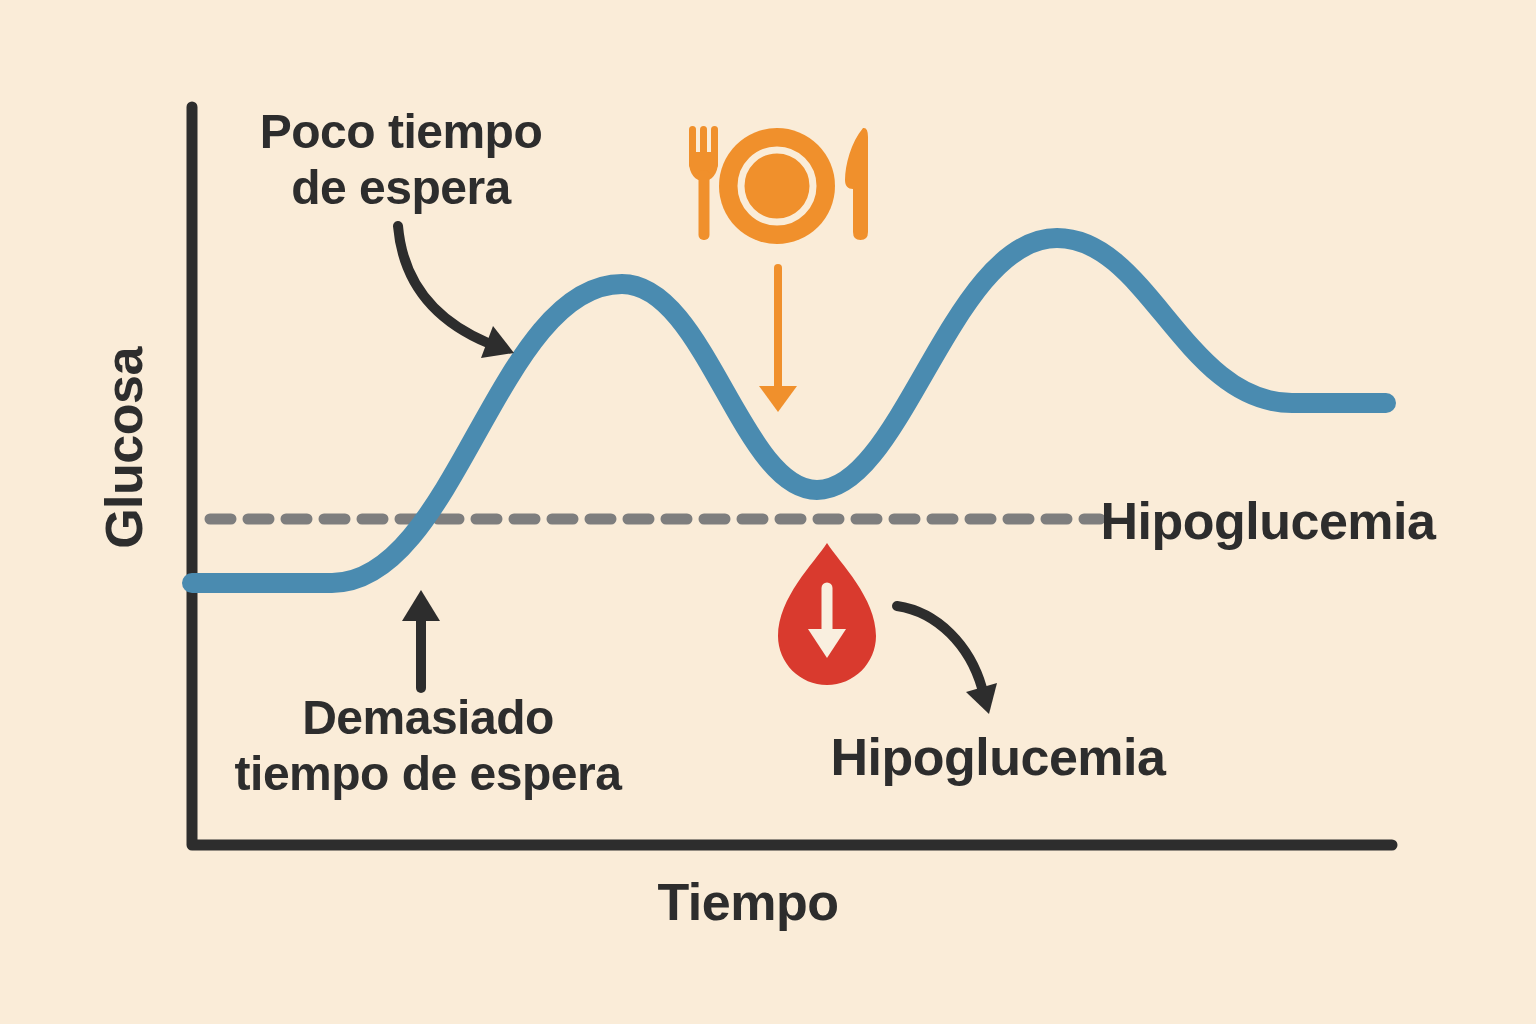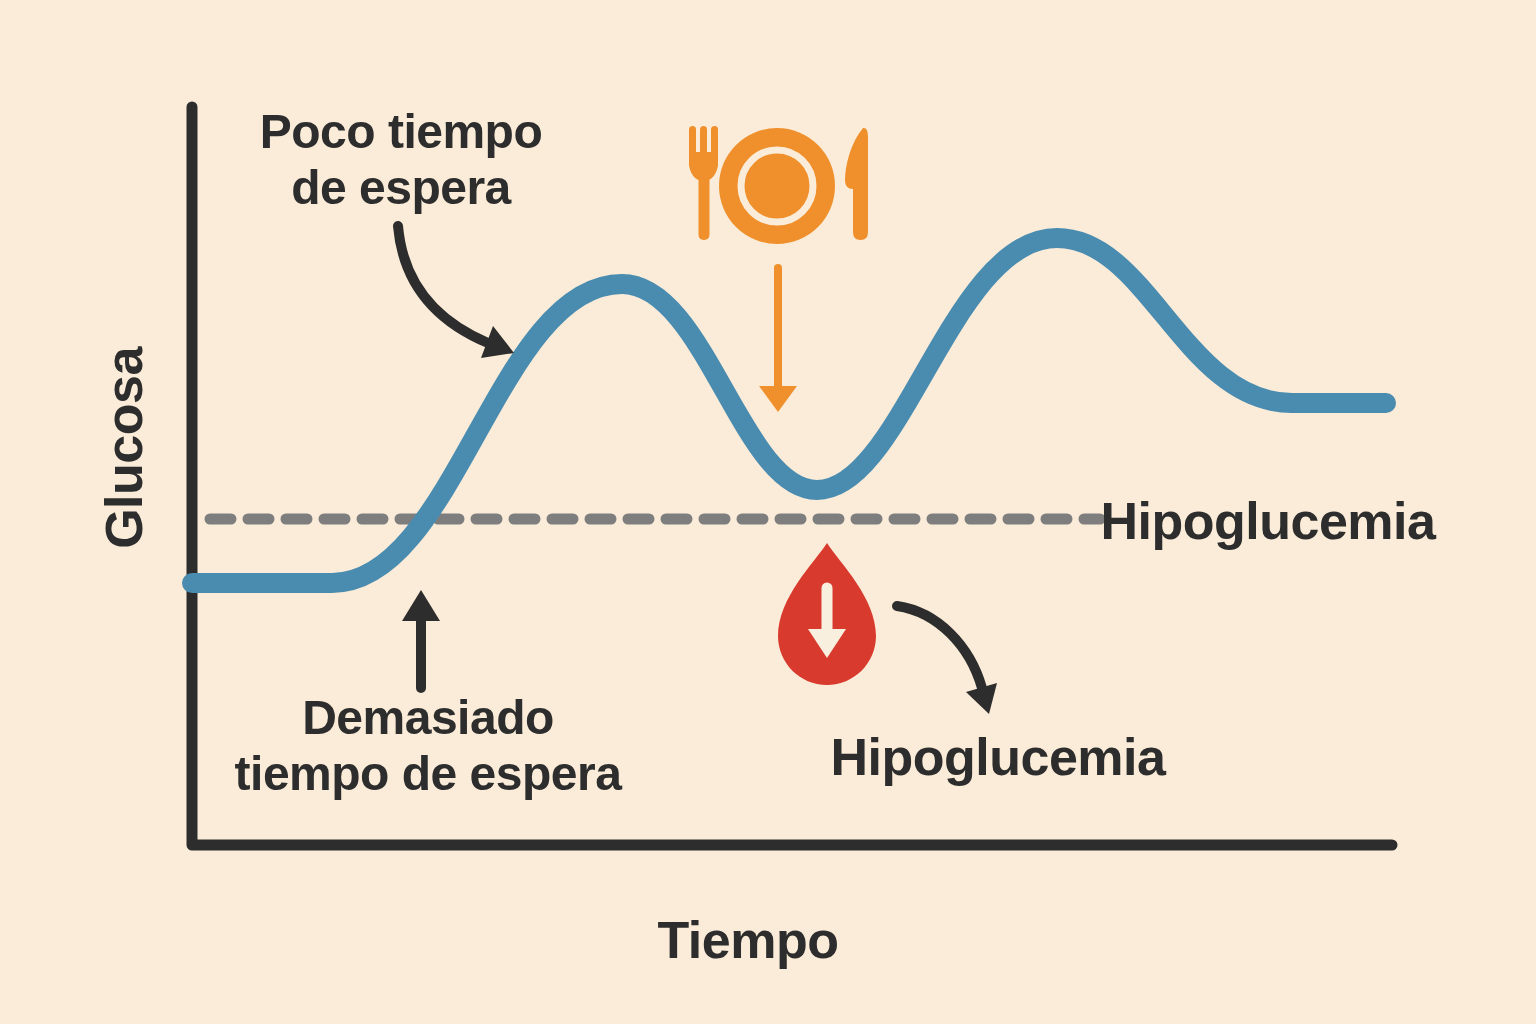--- a/index.html
+++ b/index.html
@@ -121,15 +121,15 @@
     <span class="l1">Poco tiempo</span>
     <span class="l2">de espera</span>
   </div>
 
   <div class="label threshold-label" style="left:1268px; top:521px;">Hipoglucemia</div>
 
   <div class="label event-label" style="left:998px; top:757px;">Hipoglucemia</div>
 
   <div class="label axis-label y-rot" style="left:124px; top:448px;">Glucosa</div>
 
-  <div class="label axis-label" style="left:748px; top:940px;">Tiempo</div>
+  <div class="label axis-label" style="left:748px; top:902px;">Tiempo</div>
 
 </div>
 
 </body></html>

